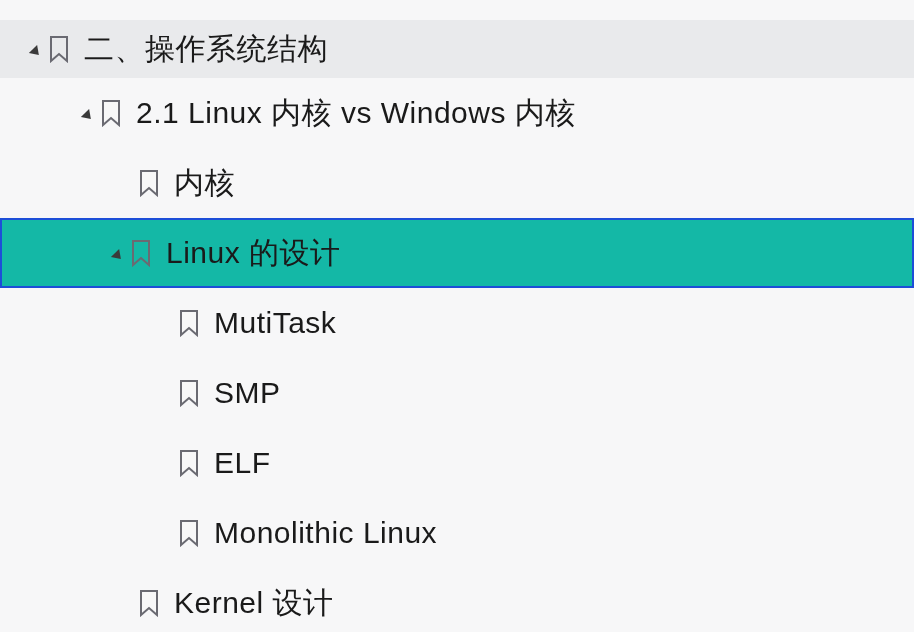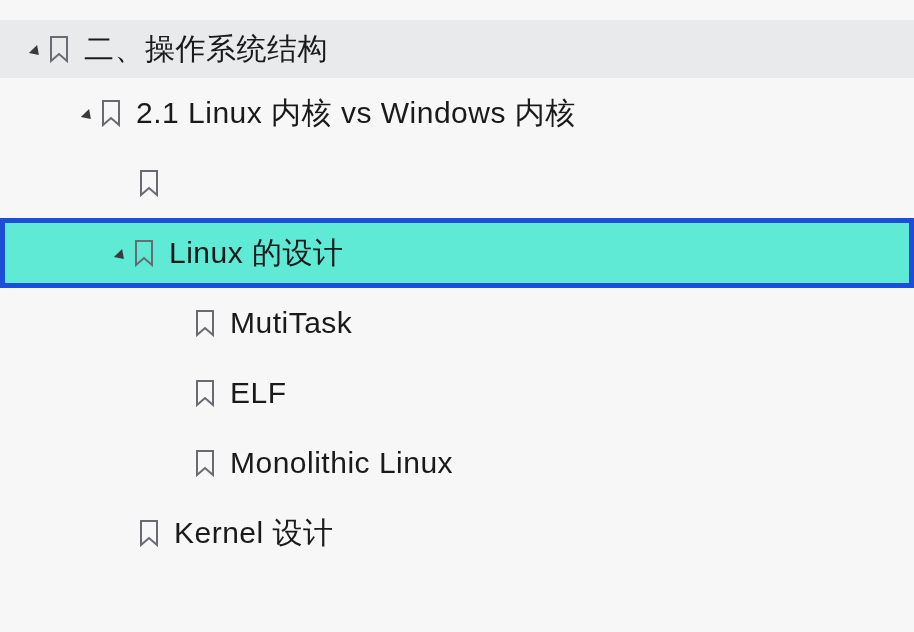--- a/index.html
+++ b/index.html
@@ -21,28 +21,28 @@
       display: flex;
       align-items: center;
       height: 70px;
       cursor: pointer;
     }
     .tree-row.root {
       background: #e9eaec;
       height: 58px;
     }
     .tree-row.selected {
-      border: 5px solid #1d4ed8;
-      background: #5eead4;
+      border: 2px solid #1d4ed8;
+      background: #14b8a6;
     }
     .indent-0 { padding-left: 28px; }
     .indent-1 { padding-left: 68px; margin-left: 12px; }
     .indent-2 { padding-left: 138px; }
     .indent-2.withchev { padding-left: 108px; }
-    .indent-3 { padding-left: 178px; margin-left: 16px; }
+    .indent-3 { padding-left: 178px; }
     .chevron {
       width: 0;
       height: 0;
       border-style: solid;
       border-width: 10px 10px 0 0;
       border-color: #3a3a3a transparent transparent transparent;
       transform: rotate(-180deg) skew(10deg, 10deg);
       margin-right: 10px;
       flex-shrink: 0;
     }
@@ -95,20 +95,21 @@
     </div>
     <span class="label">2.1 Linux 内核 vs Windows 内核</span>
   </div>
 
   <div class="tree-row indent-2">
     <div class="bookmark">
       <svg viewBox="0 0 22 28">
           <path d="M3 2 L19 2 L19 26 L11 19 L3 26 Z" fill="none" stroke="#6a6a72" stroke-width="2"></path>
         </svg>
     </div>
+    <span class="label">内核</span>
   </div>
 
   <div class="tree-row indent-2 withchev selected">
     <div class="chevron"></div>
     <div class="bookmark">
       <svg viewBox="0 0 22 28">
           <path d="M3 2 L19 2 L19 26 L11 19 L3 26 Z" fill="none" stroke="#6a6a72" stroke-width="2"></path>
         </svg>
     </div>
     <span class="label">Linux 的设计</span>
@@ -116,20 +117,28 @@
 
   <div class="tree-row indent-3">
     <div class="bookmark">
       <svg viewBox="0 0 22 28">
           <path d="M3 2 L19 2 L19 26 L11 19 L3 26 Z" fill="none" stroke="#6a6a72" stroke-width="2"></path>
         </svg>
     </div>
     <span class="label">MutiTask</span>
   </div>
 
+  <div class="tree-row indent-3">
+    <div class="bookmark">
+      <svg viewBox="0 0 22 28">
+          <path d="M3 2 L19 2 L19 26 L11 19 L3 26 Z" fill="none" stroke="#6a6a72" stroke-width="2"></path>
+        </svg>
+    </div>
+    <span class="label">SMP</span>
+  </div>
 
   <div class="tree-row indent-3">
     <div class="bookmark">
       <svg viewBox="0 0 22 28">
           <path d="M3 2 L19 2 L19 26 L11 19 L3 26 Z" fill="none" stroke="#6a6a72" stroke-width="2"></path>
         </svg>
     </div>
     <span class="label">ELF</span>
   </div>
 

